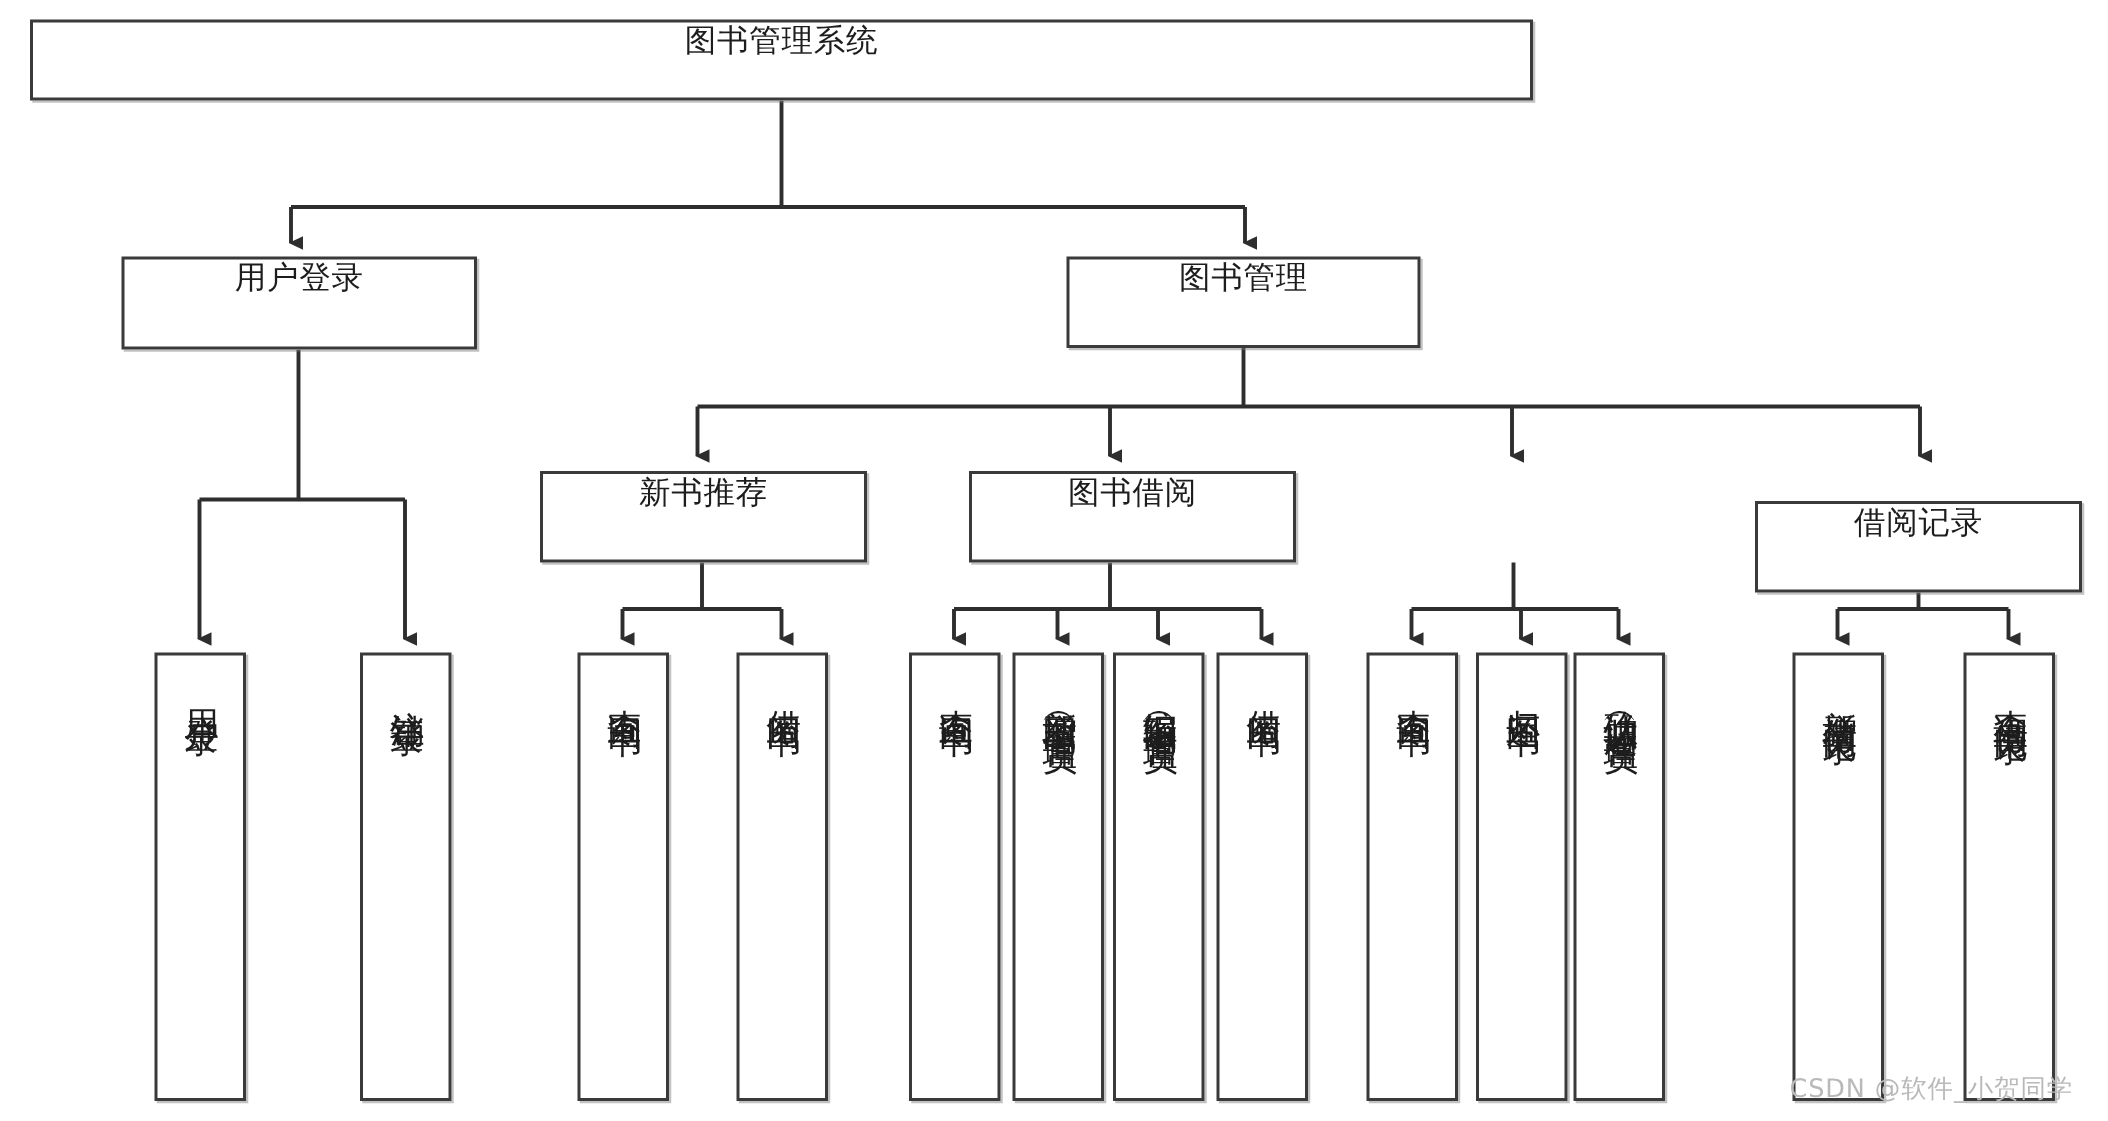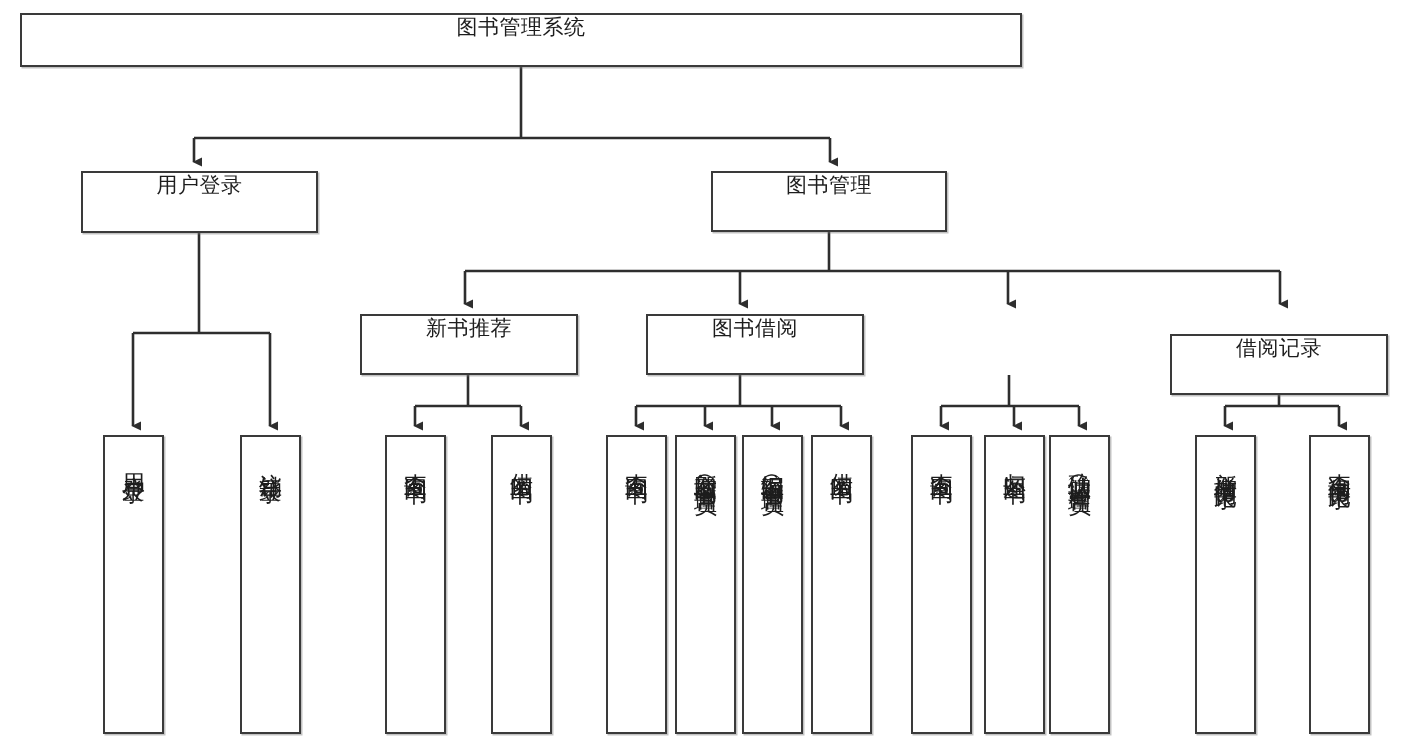--- a/index.html
+++ b/index.html
@@ -183,14 +183,15 @@
     <span class="label">确认归还（管理员）</span>
   </div>
 
   <div class="node vertical" style="left:1195px; top:435px; width:61px; height:299px;">
     <span class="label">新增借阅记录</span>
   </div>
   <div class="node vertical" style="left:1309px; top:435px; width:61px; height:299px;">
     <span class="label">查询借阅记录</span>
   </div>
 
+  <div class="watermark">CSDN @软件_小贺同学</div>
 
 </div>
 
 </body></html>

